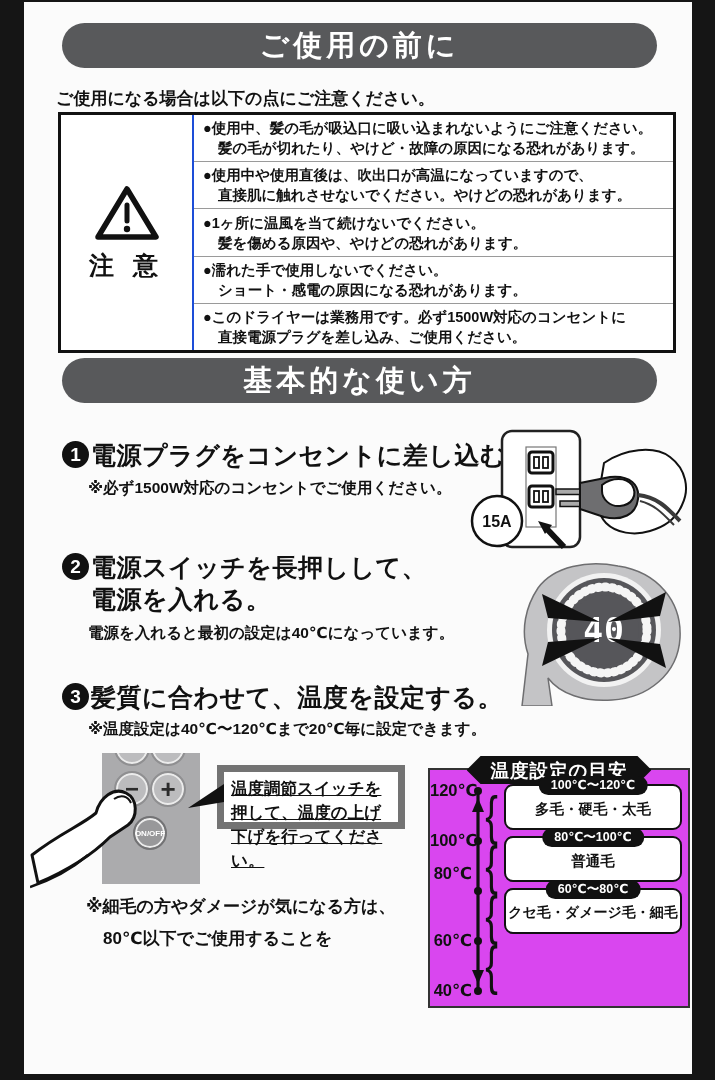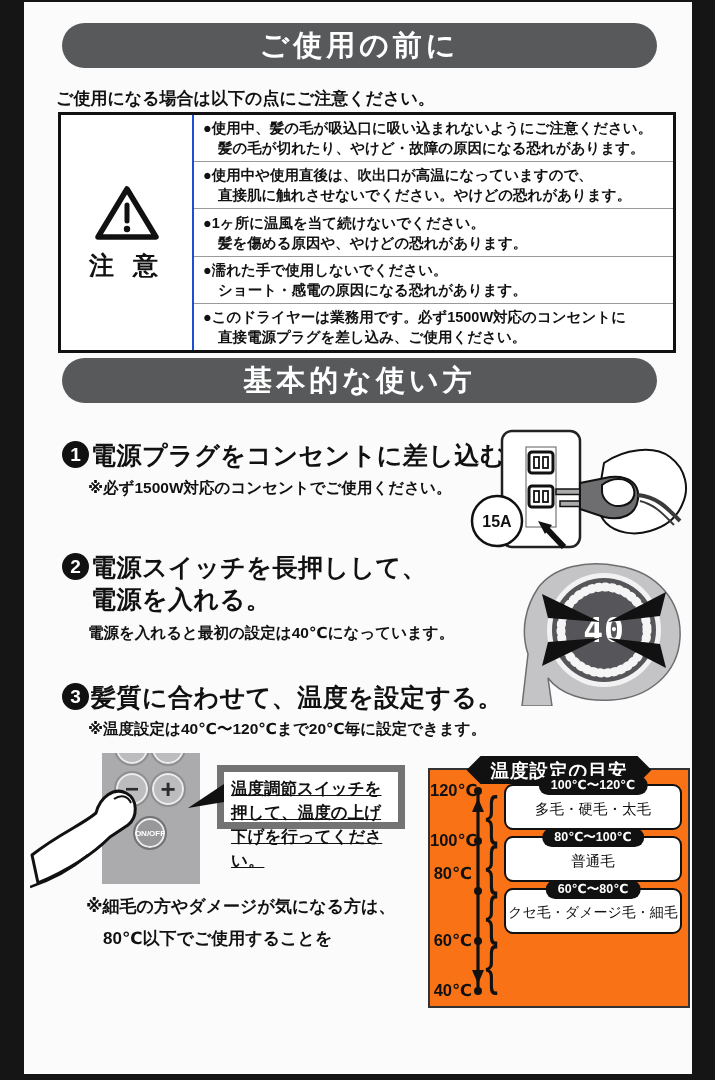--- a/index.html
+++ b/index.html
@@ -64,21 +64,21 @@
   
   .callout{
     position:absolute;left:193px;top:763px;width:188px;height:64px;
     background:#fff;border:7px solid #737373;box-sizing:border-box;
     padding:4px 7px;font-size:16.5px;font-weight:700;line-height:24px;text-decoration:underline;
   }
   .callout svg{position:absolute;left:-36px;top:10px;}
   
   .guide{
     position:absolute;left:404px;top:766px;width:262px;height:240px;
-    border:2px solid #333;background:#f97316;box-sizing:border-box;
+    border:2px solid #333;background:#d946ef;box-sizing:border-box;
   }
   .gtitle{
     position:absolute;left:50%;transform:translateX(-50%);top:-14px;height:28px;
     background:#111;color:#fff;display:flex;align-items:center;
     padding:0 24px;font-size:18.5px;font-weight:800;letter-spacing:1px;white-space:nowrap;
     clip-path:polygon(14px 0,calc(100% - 14px) 0,100% 50%,calc(100% - 14px) 100%,14px 100%,0 50%);
   }
   .gscale{position:absolute;width:42px;text-align:right;font-size:16.5px;font-weight:800;}
   .gbrace{
     position:absolute;left:52px;width:22px;font-size:54px;font-weight:400;color:#111;
@@ -86,21 +86,21 @@
   }
   .gbox{
     position:absolute;left:74px;width:178px;height:46px;border:2px solid #111;
     border-radius:9px;background:#fff;box-sizing:border-box;text-align:center;
   }
   .gpill{
     position:absolute;top:-10px;left:50%;transform:translateX(-50%);
     background:#111;color:#fff;border-radius:10px;height:19px;line-height:19px;
     padding:0 12px;font-size:12.5px;font-weight:800;white-space:nowrap;
   }
-  .ghair{margin-top:14px;font-size:14.5px;font-weight:400;white-space:nowrap;}
+  .ghair{margin-top:14px;font-size:14.5px;font-weight:700;white-space:nowrap;}
   .ghair.small{font-size:14px;}
   .bottom-note{position:absolute;left:62px;top:889px;font-size:17px;font-weight:600;line-height:32px;}
   .bottom-note .ind{margin-left:17px;}
 </style>
 </head>
 <body>
 
 <div class="page">
 
   <div class="banner" style="top:21px;align-items:center;">

